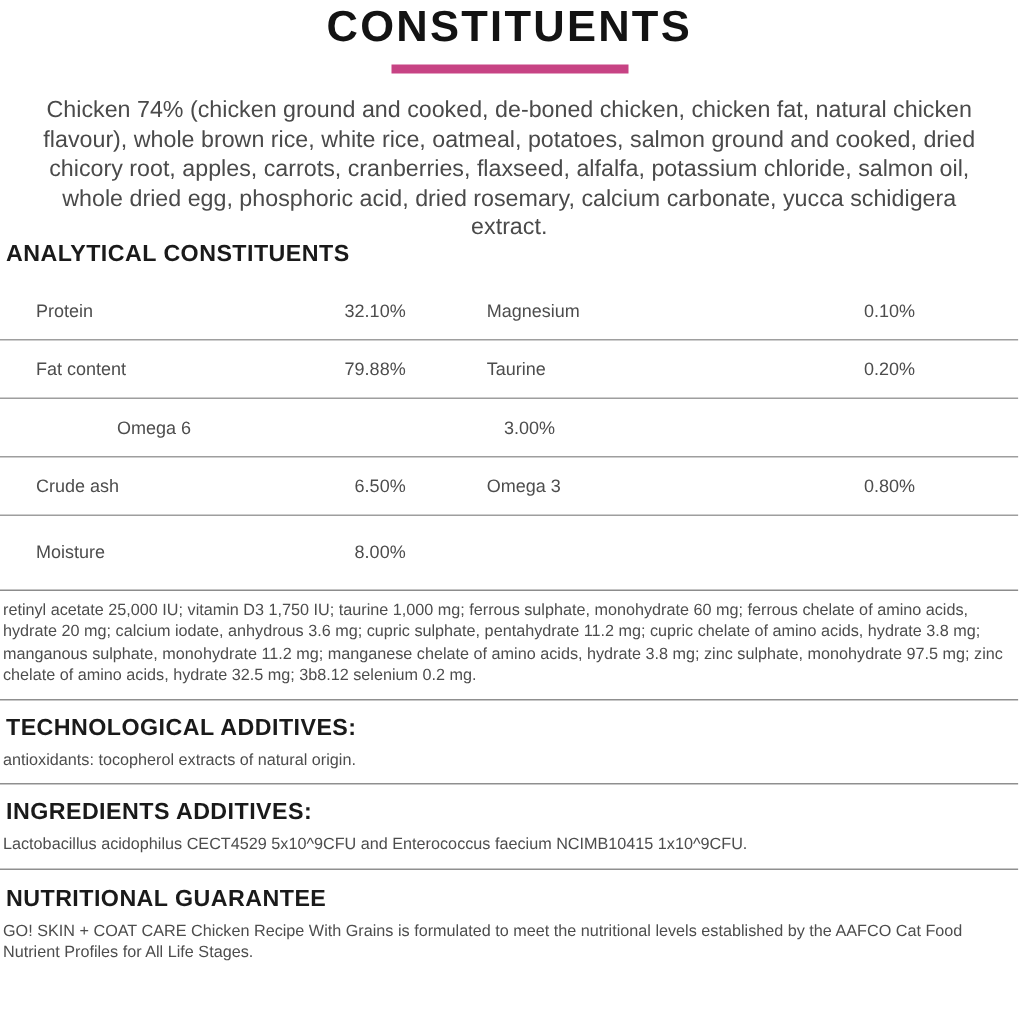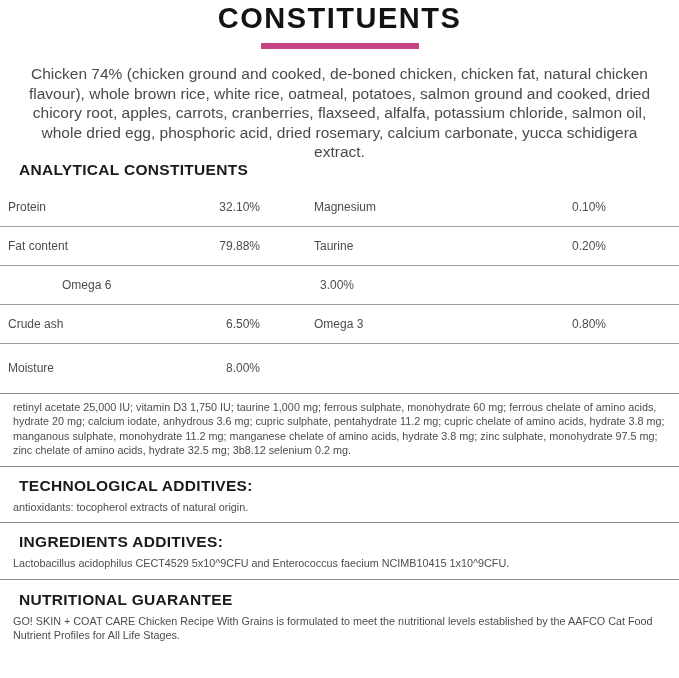--- a/index.html
+++ b/index.html
@@ -30,47 +30,47 @@
   .intro{
     width:640px;
     margin:15px auto 0 auto;
     text-align:center;
     font-size:15.5px;
     line-height:19.6px;
     color:#4a4a4a;
   }
   h2.sec{
     margin:0;
-    padding:0 19px;
+    padding:0 4px;
     font-size:15.5px;
     line-height:16px;
     font-weight:bold;
     letter-spacing:0.3px;
     color:#1a1a1a;
   }
   .an-heading{margin-top:12px;}
   .table{margin-top:10px;}
   .trow{
     display:flex;
     align-items:center;
     height:39px;
-    padding:0 69px 0 8px;
+    padding:0 69px 0 24px;
     box-sizing:border-box;
     border-bottom:1px solid #9e9e9e;
     font-size:12px;
     color:#4d4d4d;
   }
   .trow.last{height:50px;border-bottom:1px solid #8c8c8c;}
   .pair{display:flex;justify-content:space-between;}
   .pair.l{width:252px;}
   .pair.r{width:292px;margin-left:54px;}
   .sec-block h2{margin-top:12px;}
   .small{
     margin:6px 0 0 0;
-    padding:0 9px 0 13px;
+    padding:0 9px 0 2px;
     font-size:10.8px;
     line-height:14.5px;
     color:#4d4d4d;
   }
   .divider{
     height:1px;
     background:#8f8f8f;
     margin-top:8px;
   }
   .sec-block.tight h2{margin-top:11px;}

